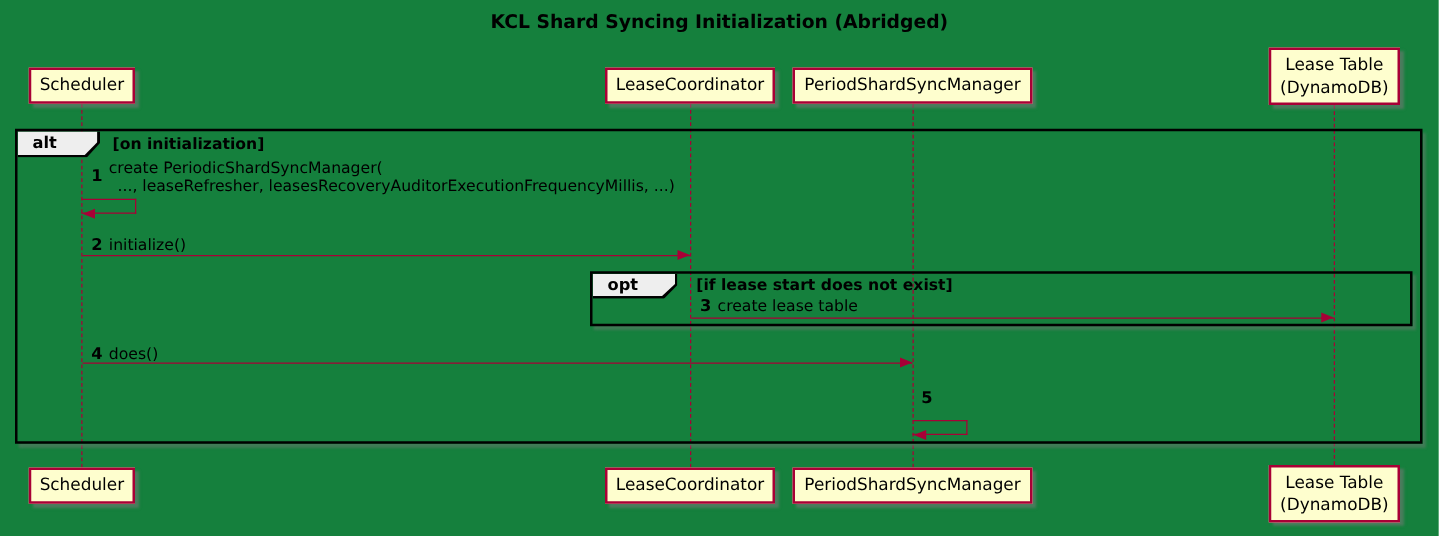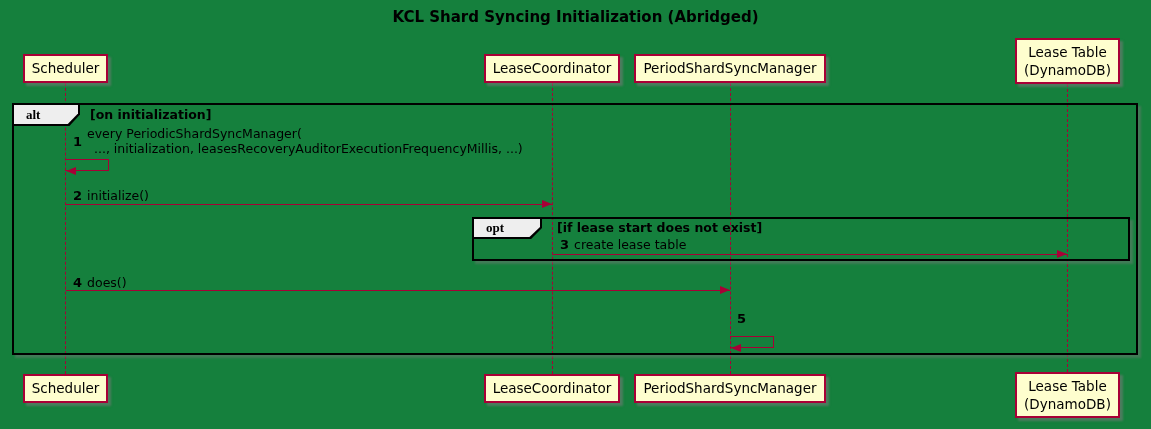--- a/index.html
+++ b/index.html
@@ -41,21 +41,20 @@
   .frame {
     position: absolute;
     border: 2px solid #000000;
     box-shadow: 3px 3px 2px rgba(120,120,120,0.45);
     background: transparent;
   }
   .tab {
     position: absolute;
     background: #000000;
     clip-path: polygon(0 0, 100% 0, 100% 45%, 84% 100%, 0 100%);
-    font-family: Liberation Serif, serif;
   }
   .tab-inner {
     position: absolute;
     left: 0; top: 0;
     background: #EEEEEE;
     clip-path: polygon(0 0, 100% 0, 100% 45%, 84% 100%, 0 100%);
     display: flex;
     align-items: center;
     font-weight: bold;
     font-size: 13px;
@@ -127,22 +126,22 @@
   <div class="lifeline" style="left:1067px; top:84px; height:288px;"></div>
 
   <div class="frame" style="left:12px; top:103px; width:1126px; height:252px;"></div>
   <div class="tab" style="left:14px; top:105px; width:66px; height:21px;">
     <div class="tab-inner" style="width:64px; height:19px;">alt</div>
   </div>
   <div class="guard" style="left:90px; top:107px;">[on initialization]</div>
 
   <div class="num-float" style="left:73px; top:134px;">1</div>
   <div class="msg-multi" style="left:87px; top:126px;">
-    <div class="l1">every PeriodicShardSyncManager(</div>
-    <div class="l2">..., initialization, leasesRecoveryAuditorExecutionFrequencyMillis, ...)</div>
+    <div class="l1">create PeriodicShardSyncManager(</div>
+    <div class="l2">..., leaseRefresher, leasesRecoveryAuditorExecutionFrequencyMillis, ...)</div>
   </div>
   <div class="self-loop" style="left:65px; top:159px; width:44px; height:12px;"></div>
   <div class="head-left" style="left:66px; top:167px;"></div>
 
   <div class="msg-label" style="left:73px; top:188px;">
     <span class="num">2</span>
     <span>initialize()</span>
   </div>
   <div class="arrow-line" style="left:66px; top:204px; width:486px;"></div>
   <div class="head-right" style="left:542px; top:200px;"></div>

